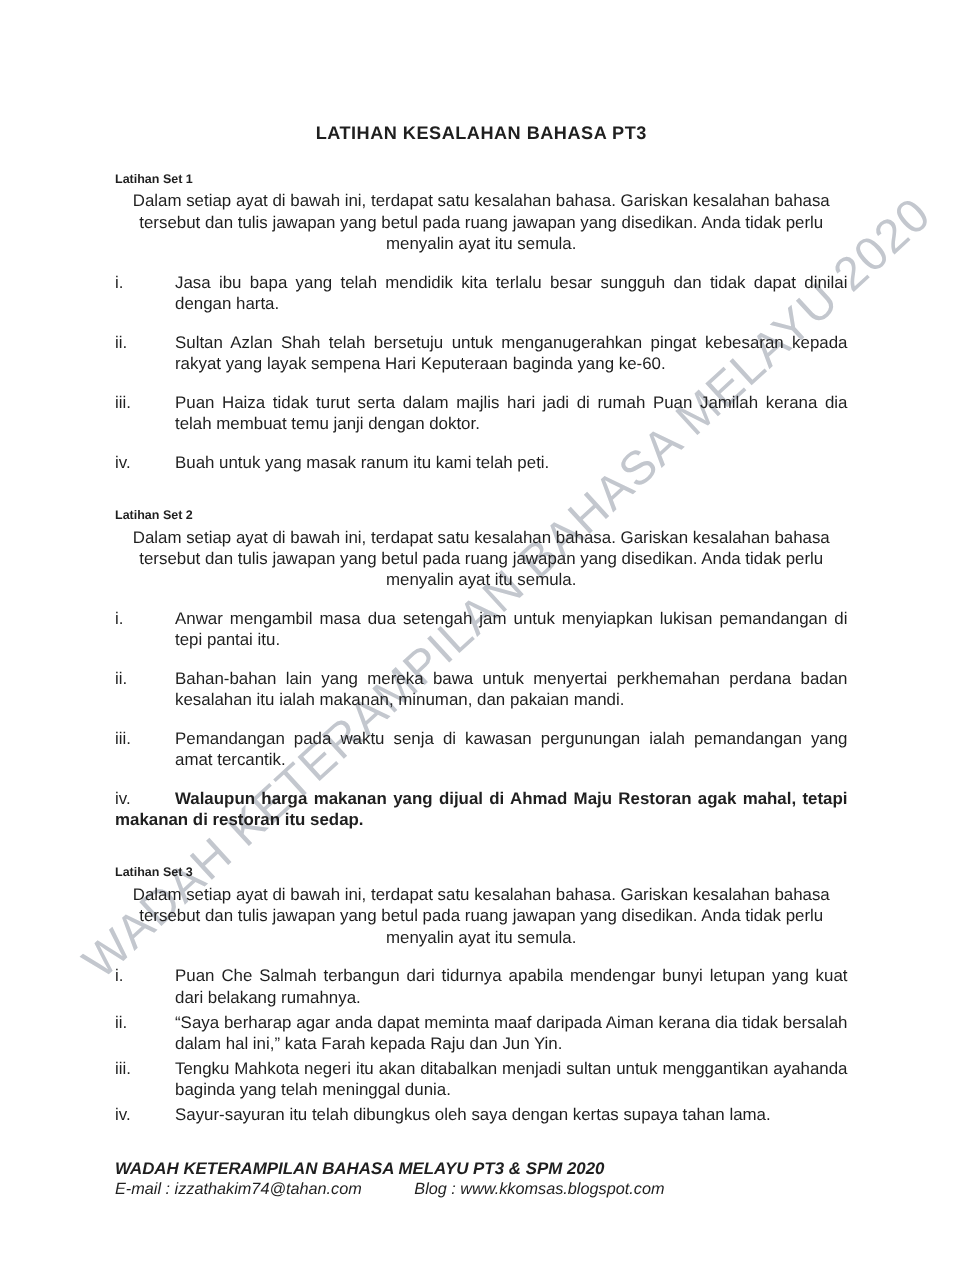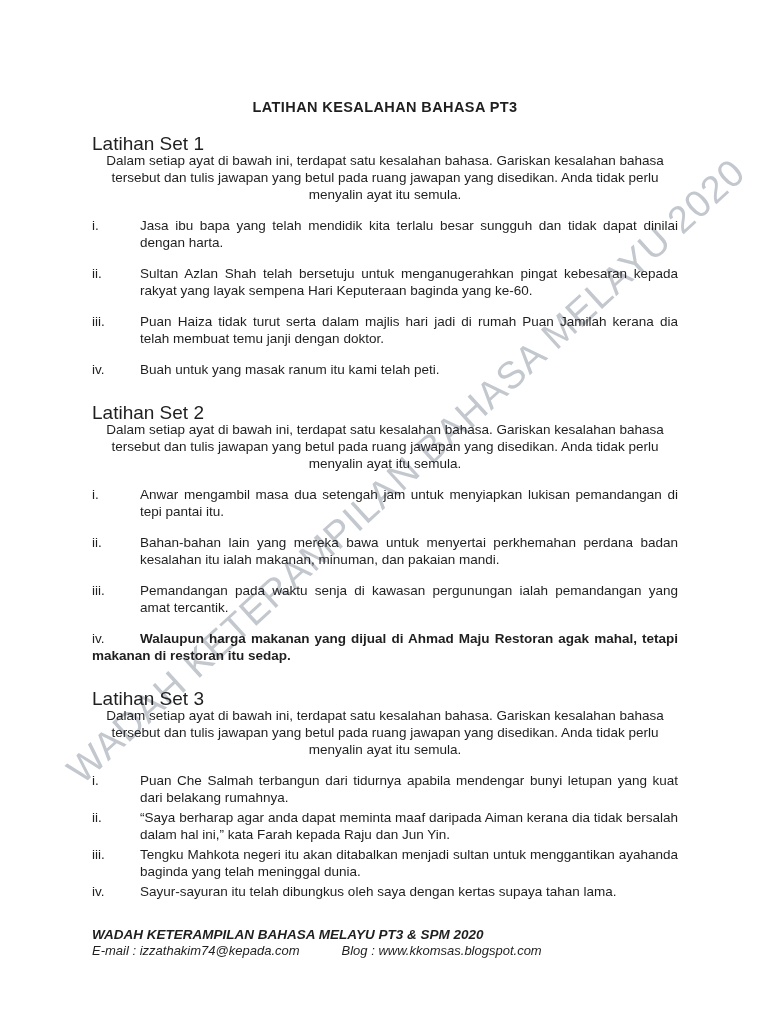--- a/index.html
+++ b/index.html
@@ -40,23 +40,23 @@
     padding-top: 99px;
     margin-bottom: 19px;
     text-align: center;
     font-size: 14.5px;
     line-height: 17px;
     font-weight: bold;
     letter-spacing: 0.4px;
   }
   .section { margin-bottom: 26px; }
   .section-heading {
-    font-size: 19px;
+    font-size: 10px;
     line-height: 17px;
-    font-weight: normal;
+    font-weight: bold;
   }
   .instructions {
     font-size: 13.5px;
     line-height: 17px;
     margin-bottom: 14px;
     text-align: center;
   }
   .item {
     display: flex;
     margin-bottom: 14px;
@@ -164,17 +164,17 @@
               <span class="numeral">iv.</span>
               <span class="text">Sayur-sayuran itu telah dibungkus oleh saya dengan kertas supaya tahan lama.</span>
             </div>
           </div>
         </div>
       </div>
 
     <div class="footer">
       <div class="footer-title">WADAH KETERAMPILAN BAHASA MELAYU PT3 &amp; SPM 2020</div>
       <div class="footer-line">
-        <span>E-mail : izzathakim74@kepada.com</span><span class="footer-blog">Blog : www.kkomsas.blogspot.com</span>
+        <span>E-mail : izzathakim74@tahan.com</span><span class="footer-blog">Blog : www.kkomsas.blogspot.com</span>
       </div>
     </div>
   </div>
 </div>
 
 </body></html>

